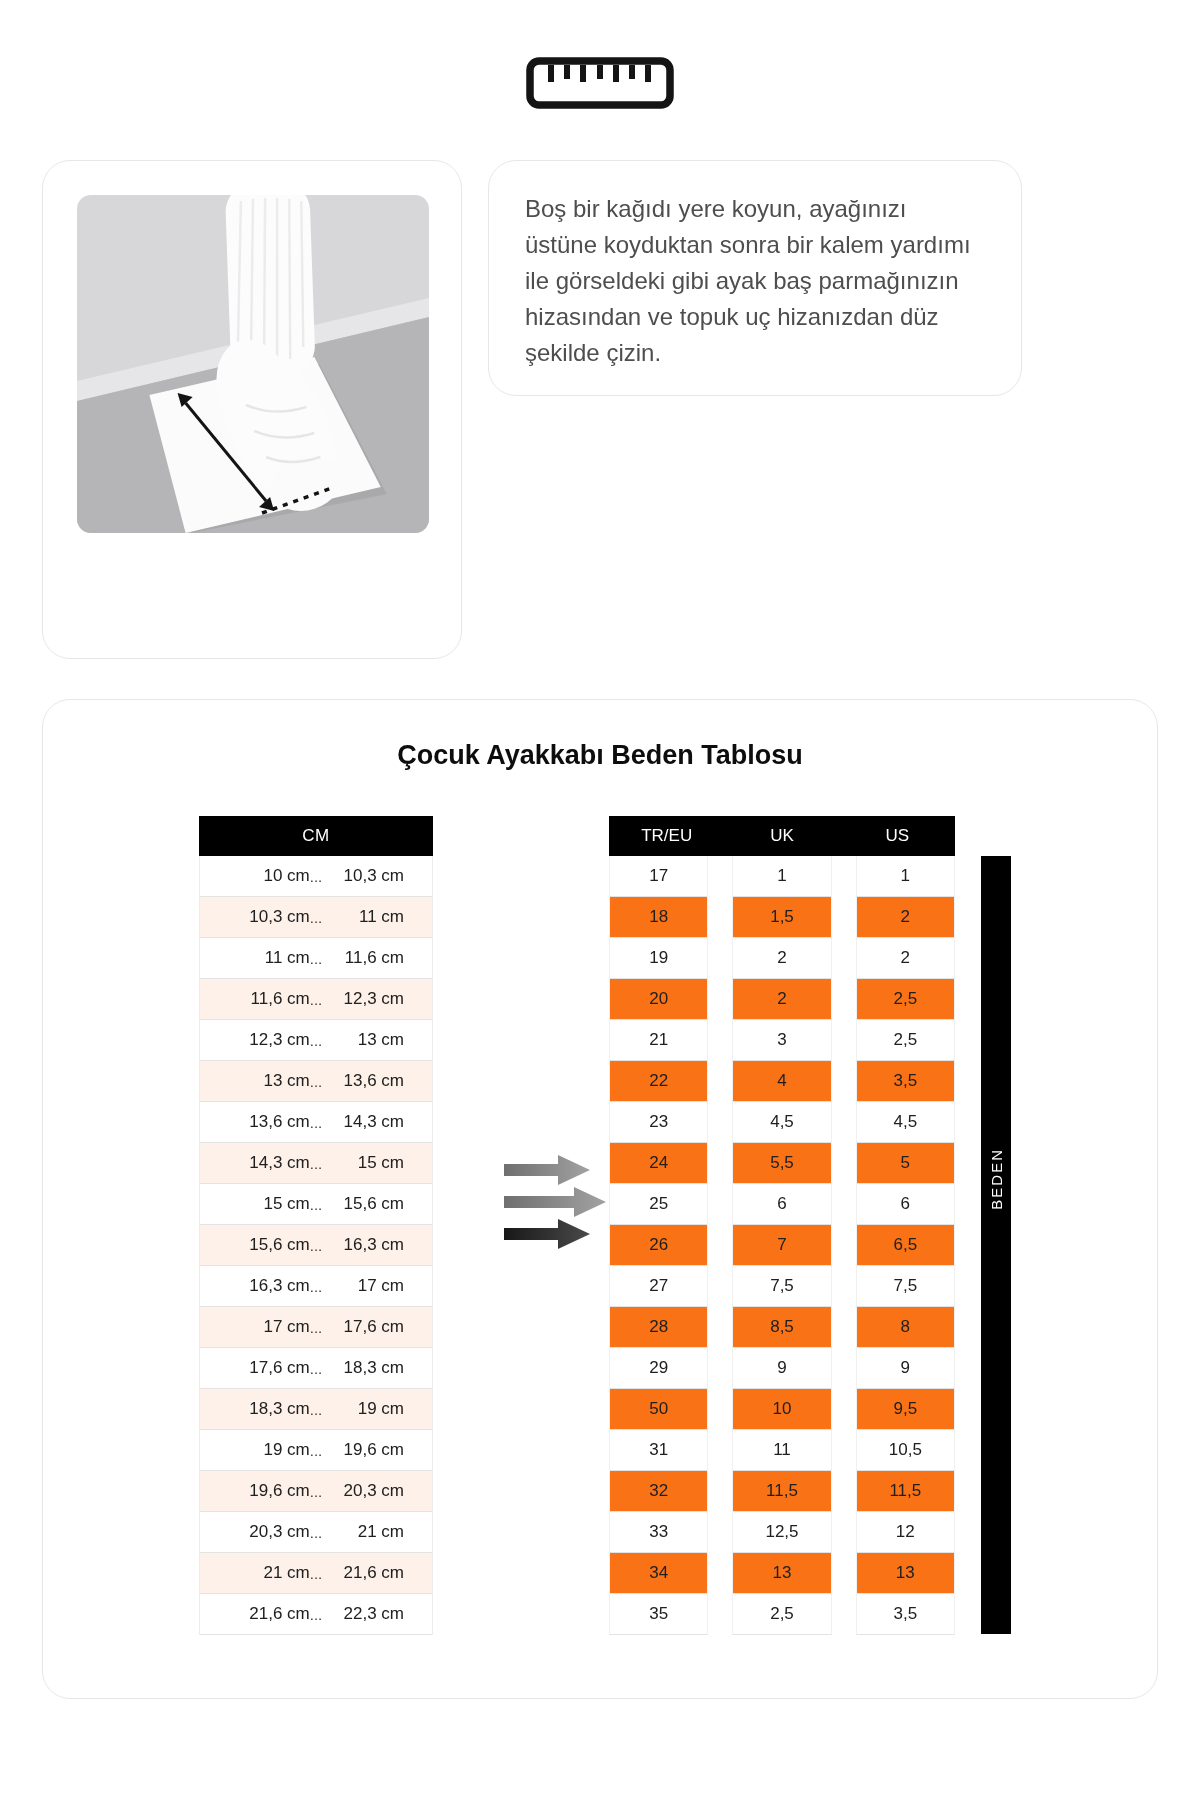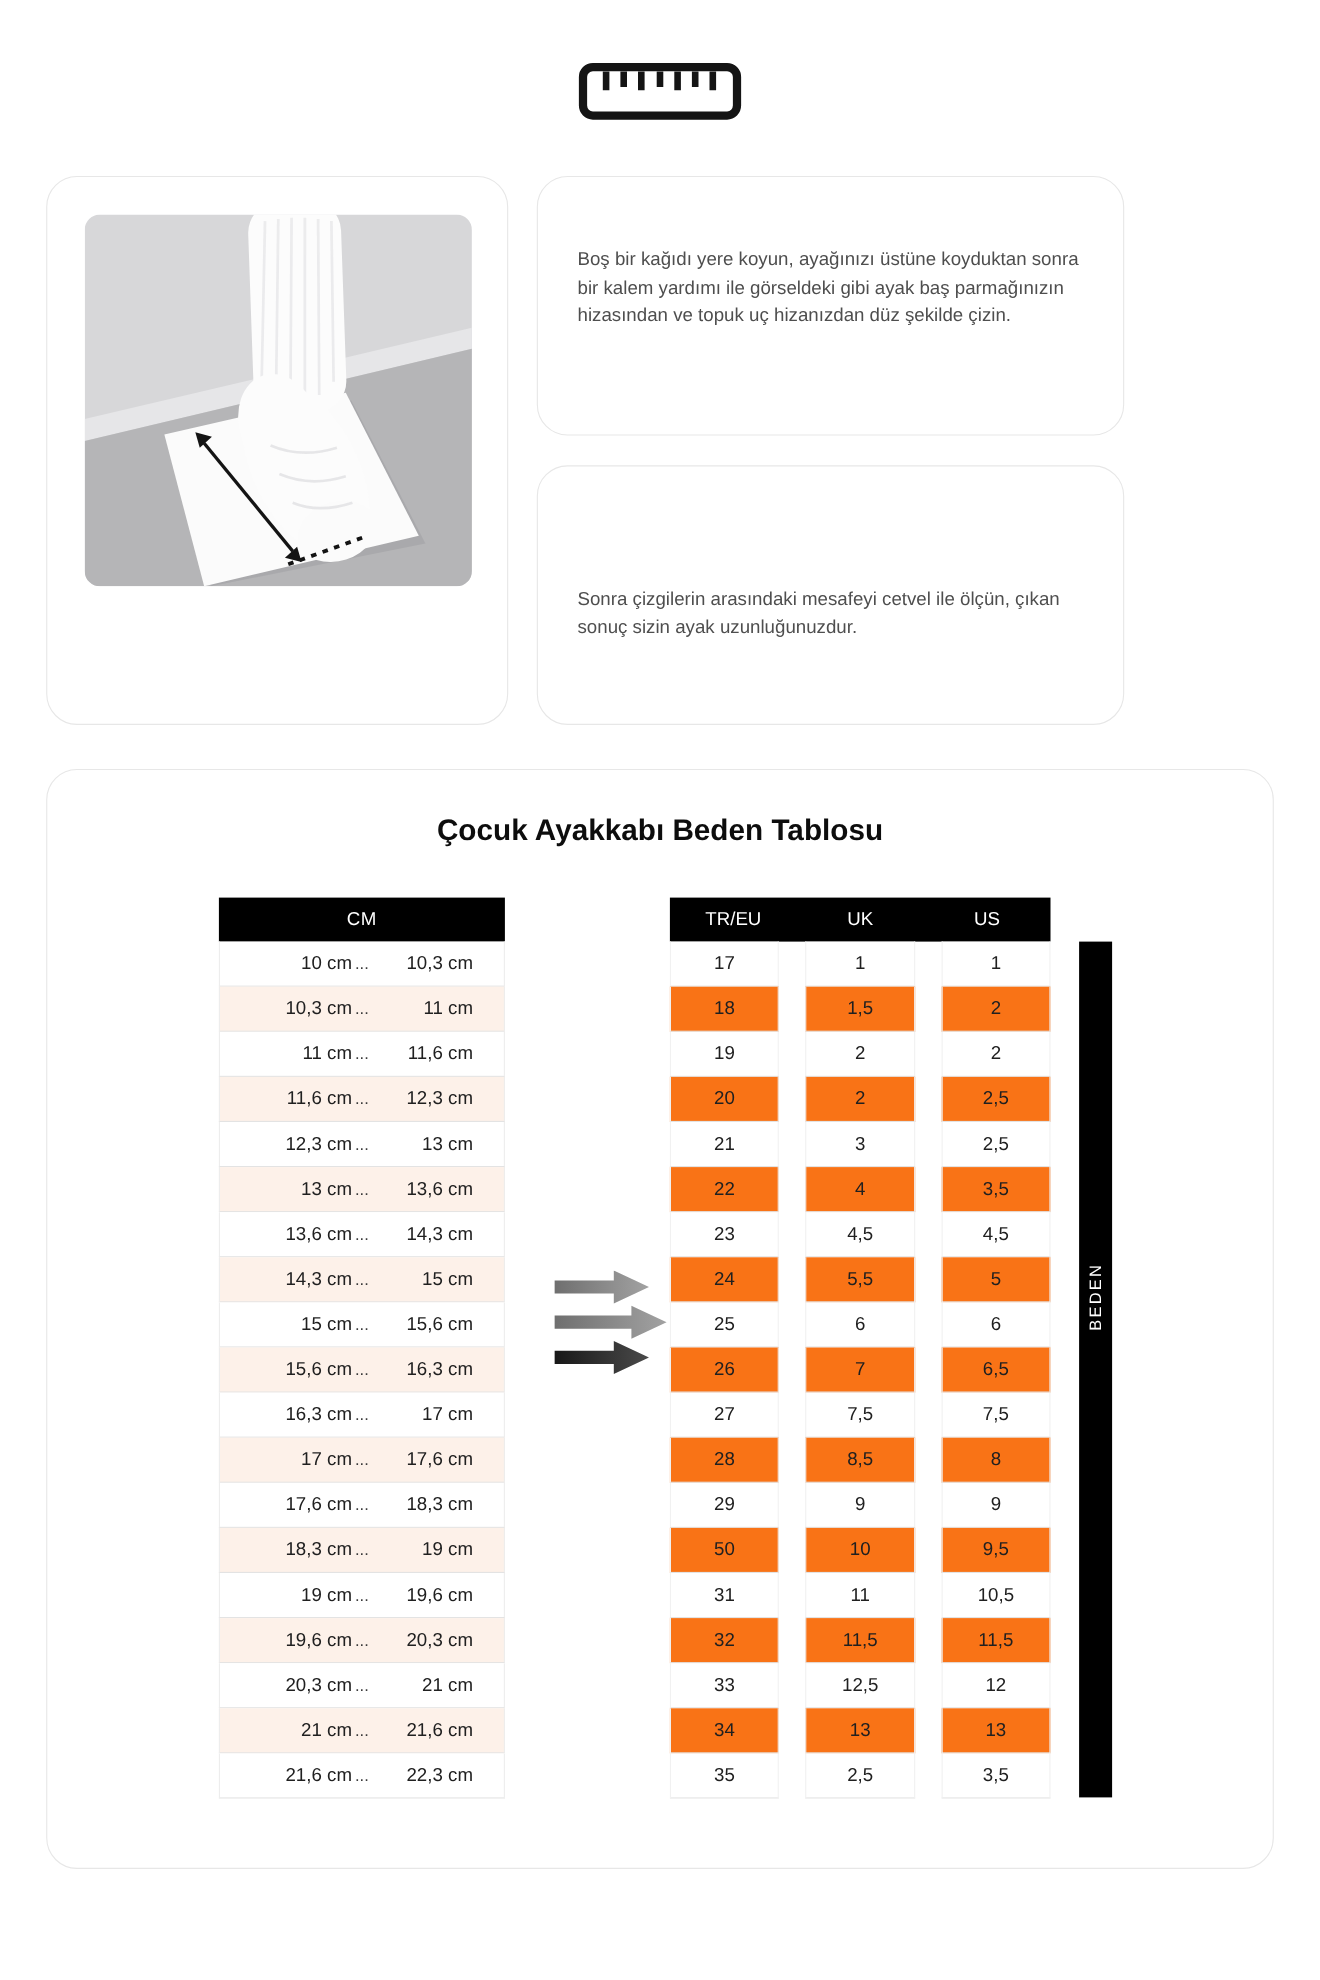--- a/index.html
+++ b/index.html
@@ -19,32 +19,32 @@
   .top-row { display:flex; margin:50px 42px 0 42px; gap:26px; }
   .photo-card {
     width:420px; height:499px; border:1.5px solid #e7e7e7; border-radius:28px;
     background:#fff; padding:34px; flex:none;
   }
   .photo { width:352px; height:338px; border-radius:14px; overflow:hidden; display:block; }
   .text-col { width:534px; flex:none; display:flex; flex-direction:column; gap:27px; }
   .text-card { border:1.5px solid #e7e7e7; border-radius:28px; background:#fff; padding:30px 36px; }
   .text-card.c1 { height:236px; }
   .text-card.c2 { height:236px; display:flex; align-items:center; }
-  .text-card p { font-size:17px; line-height:1.5; color:#4e4e4e;margin-top:32px; }
+  .text-card p { font-size:24px; line-height:1.5; color:#4e4e4e; }
 
   
   .size-card {
     position:relative; margin:40px 42px 0 42px; width:1116px; height:1000px;
     border:1.5px solid #e7e7e7; border-radius:28px; background:#fff;
   }
   .size-title { text-align:center; padding-top:40px; font-size:27px; font-weight:bold; color:#0d0d0d; }
   .tables { position:absolute; left:0; top:116px; width:1116px; height:822px; }
 
   
-  .cm-table { position:absolute; left:156px; top:0; width:260px; }
+  .cm-table { position:absolute; left:156px; top:0; width:234px; }
   .cm-header { height:40px; background:#000; color:#fff; display:flex; align-items:center; justify-content:center; font-size:17px; letter-spacing:.5px; }
   .cm-row {
     display:flex; align-items:center; height:41px; padding:0 28px;
     background:#fff; border-bottom:1px solid #e3e3e3;
     border-left:1px solid #ededed; border-right:1px solid #ededed;
     font-size:17px; color:#202020;
   }
   .cm-row.alt { background:#fdf1e9; }
   .cm-row .v-left  { width:92px; text-align:right; }
   .cm-row .dots    { flex:1; text-align:center; color:#3a3a3a; font-size:15px; }
@@ -140,23 +140,20 @@
           <polygon points="196,316 181,312 192,302" stroke="none"></polygon>
         </g>
 
         <line x1="184" y1="318" x2="256" y2="292" stroke="#141414" stroke-width="3.5" stroke-dasharray="5 6"></line>
       </svg>
     </div>
 
     <div class="text-col">
       <div class="text-card c1">
         <p>Boş bir kağıdı yere koyun, ayağınızı üstüne koyduktan sonra bir kalem yardımı ile görseldeki gibi ayak baş parmağınızın hizasından ve topuk uç hizanızdan düz şekilde çizin.</p>
-      </div>
-      <div class="text-card c2">
-        <p>Sonra çizgilerin arasındaki mesafeyi cetvel ile ölçün, çıkan sonuç sizin ayak uzunluğunuzdur.</p>
       </div>
     </div>
   </div>
 
   <div class="size-card">
     <div class="size-title">Çocuk Ayakkabı Beden Tablosu</div>
 
     <div class="tables">
 
       <div class="cm-table">

